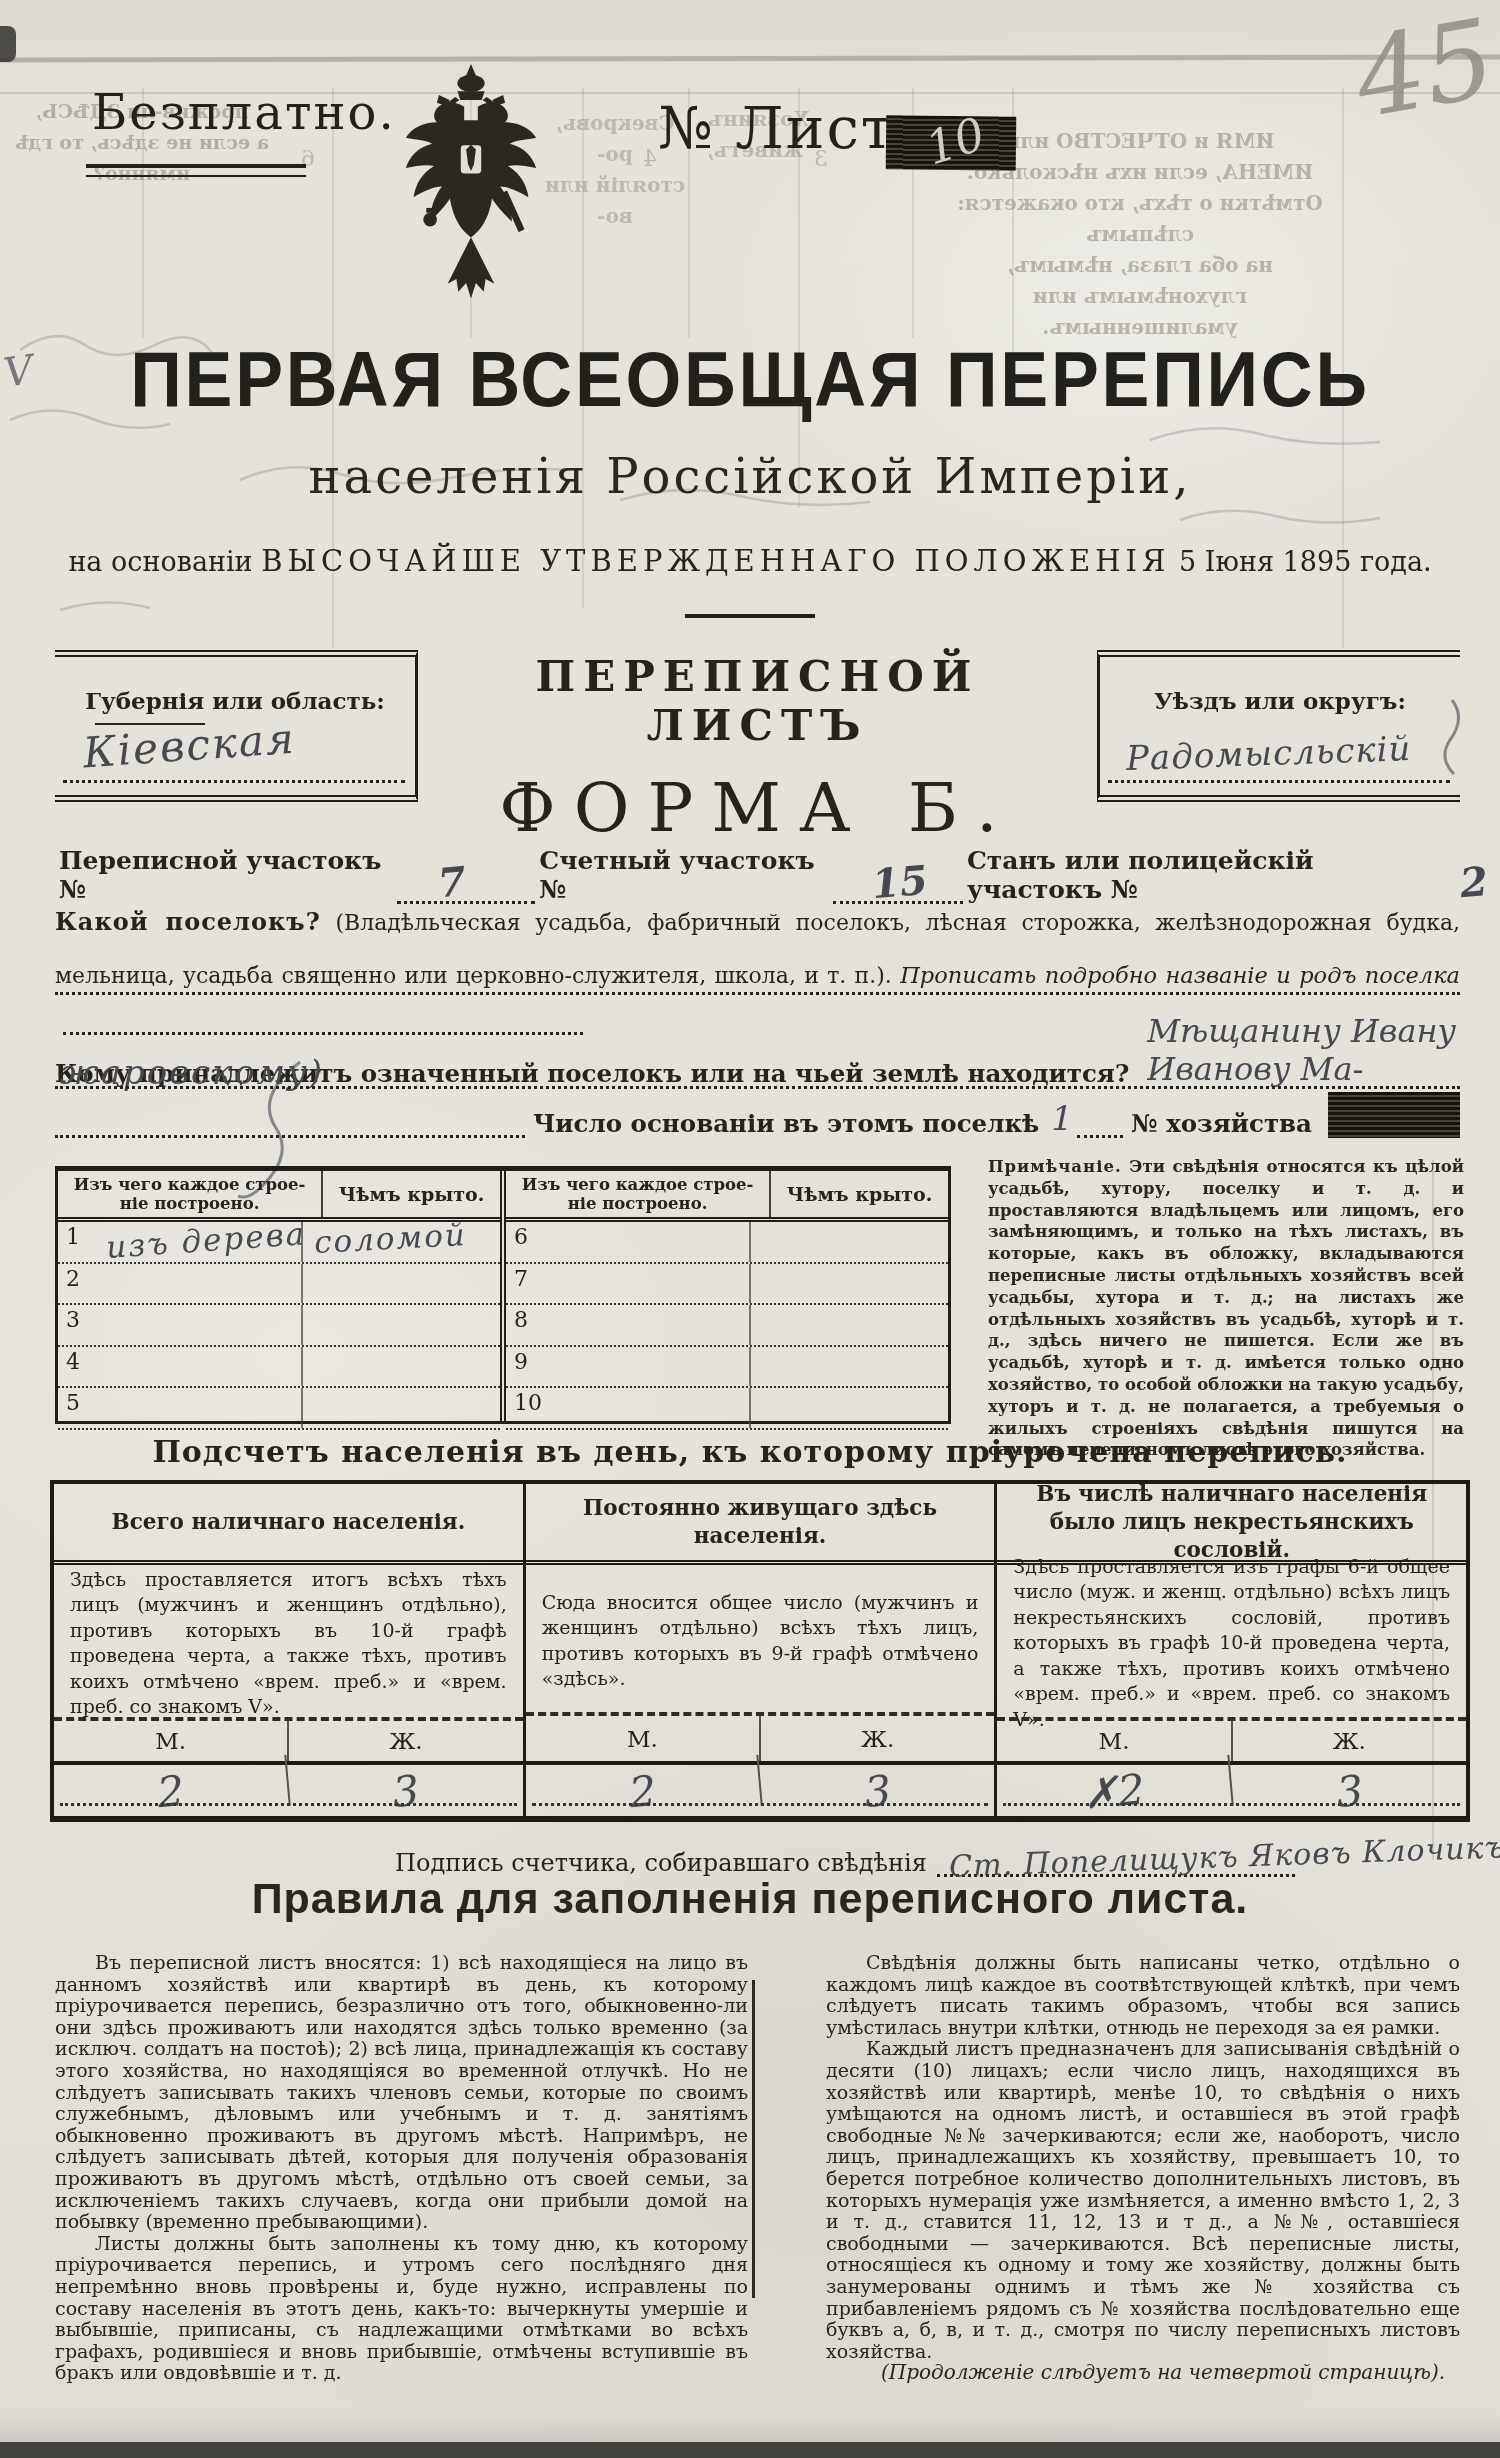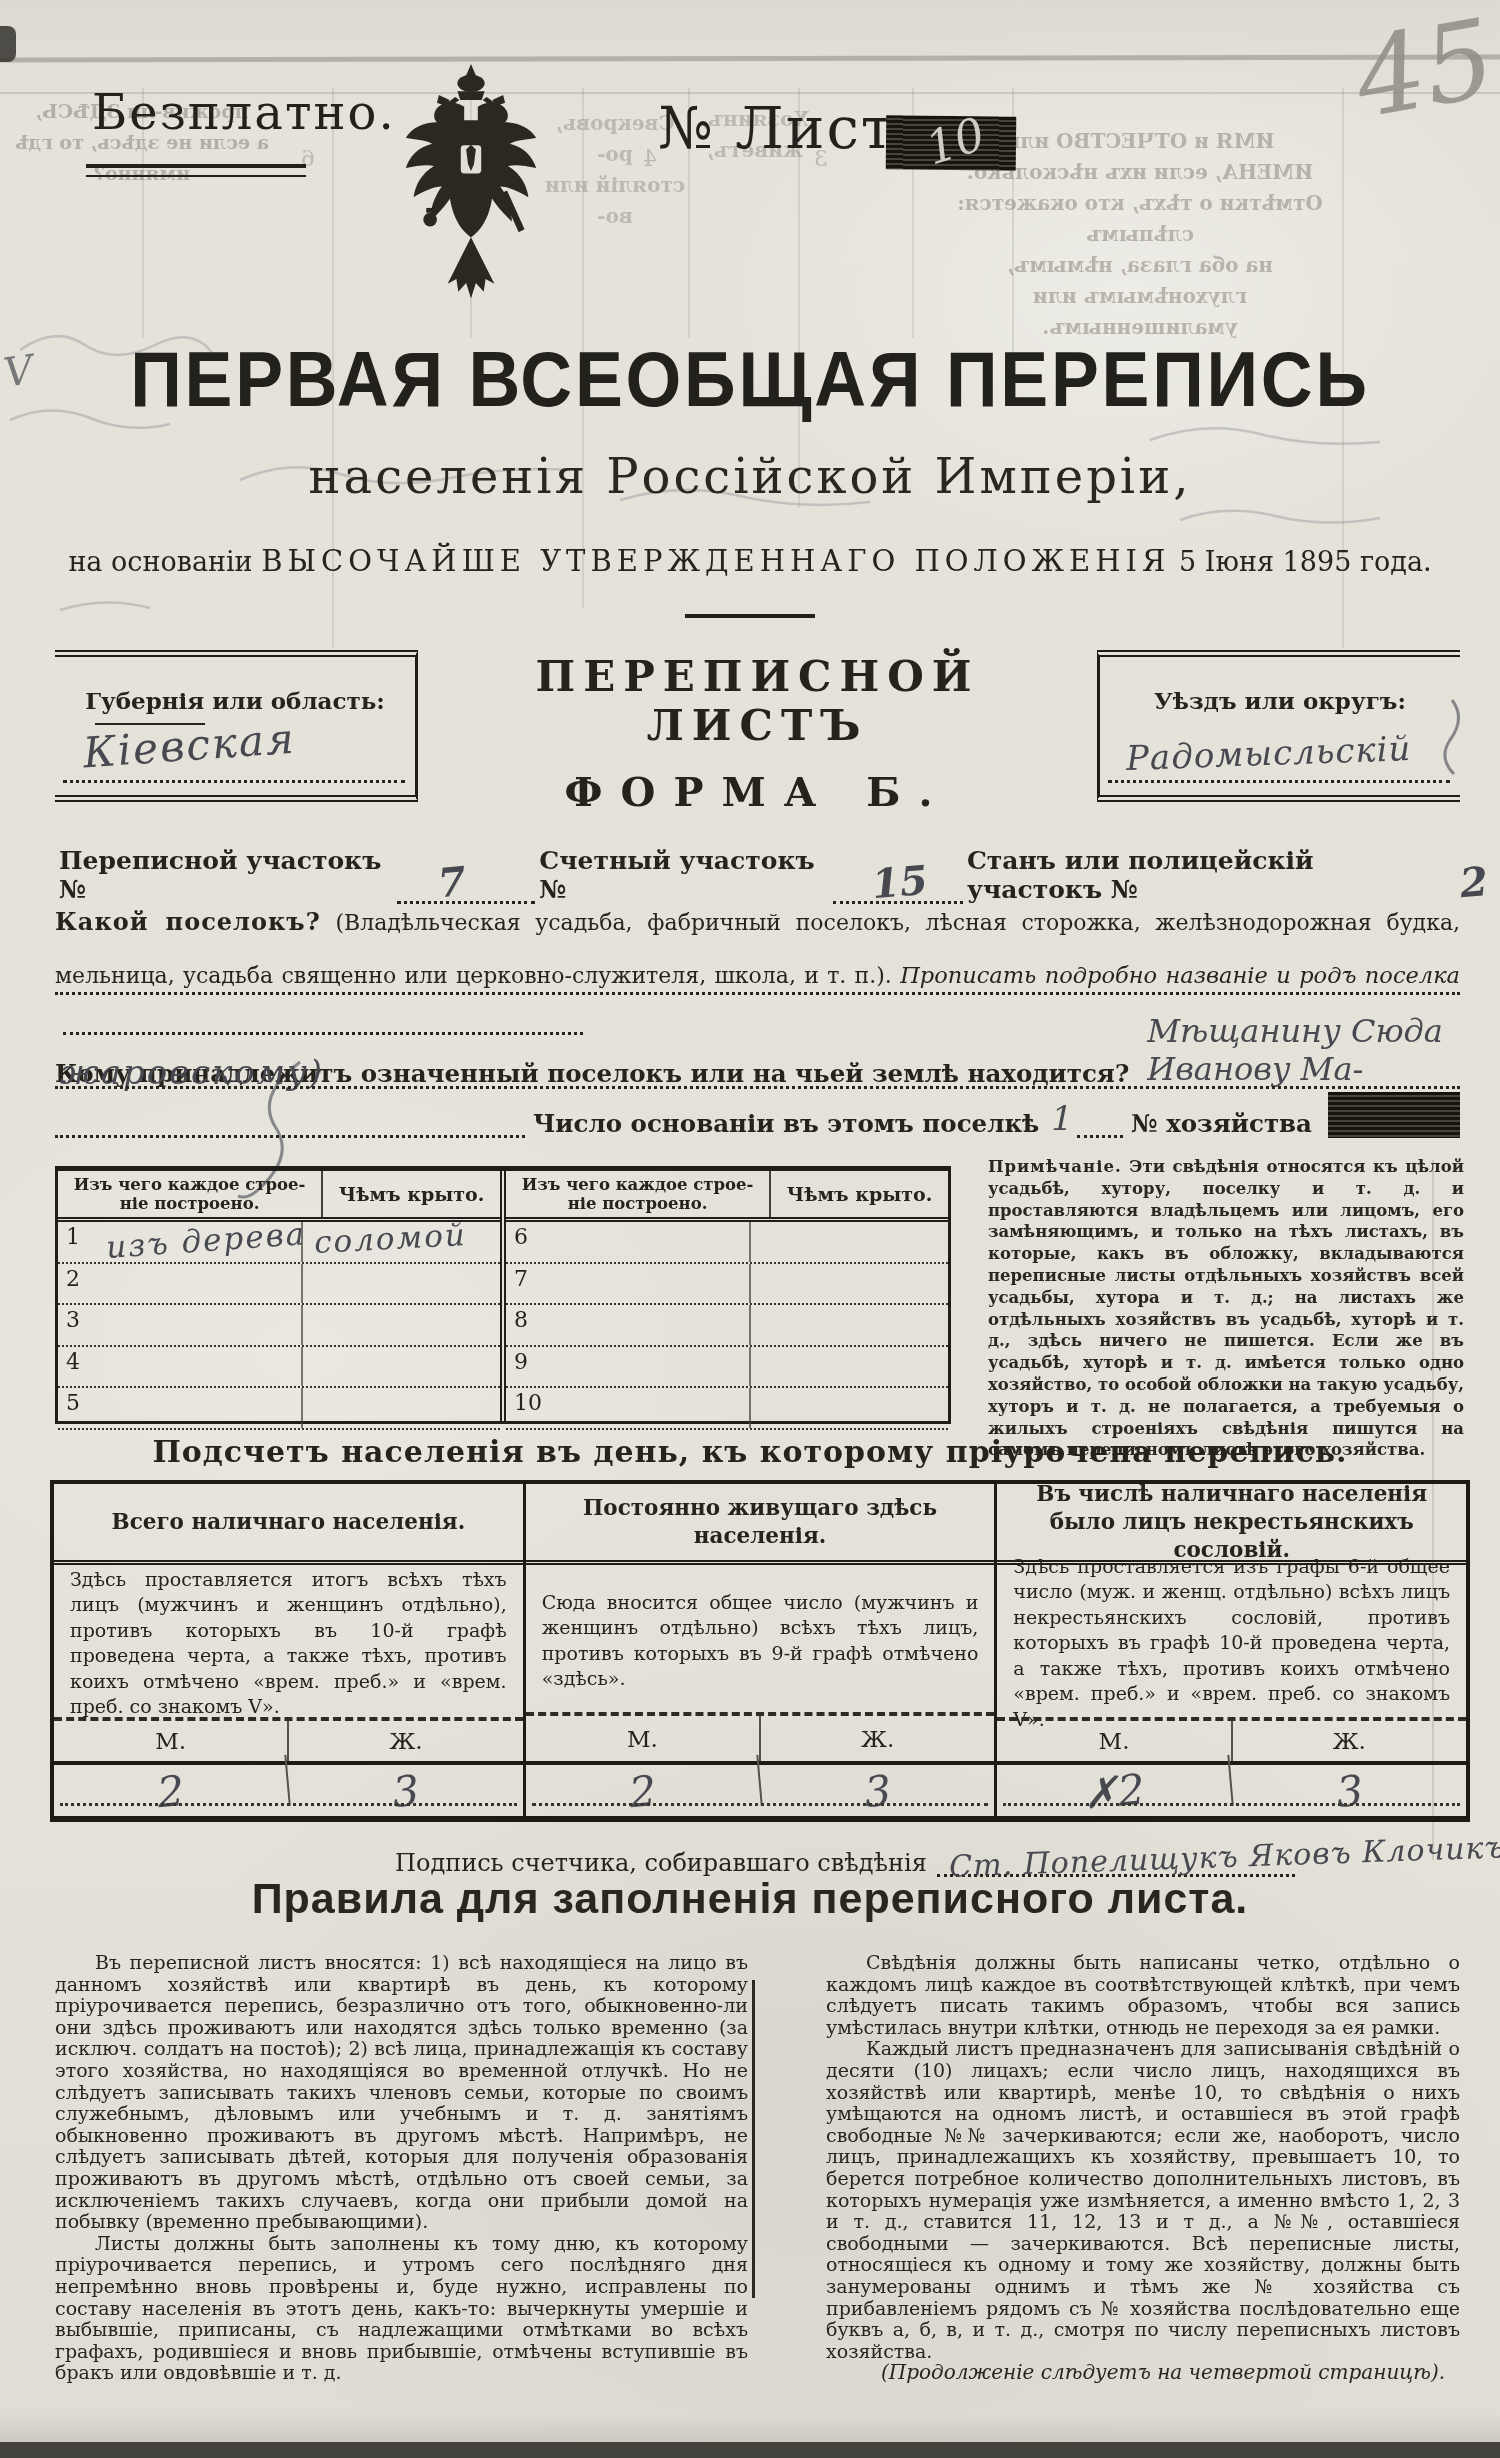--- a/index.html
+++ b/index.html
@@ -55,21 +55,21 @@
   .sidebox{width:360px;position:relative;border-top:7px double #1e1c17;border-bottom:7px double #1e1c17;}
   .sidebox.leftb{border-right:3px solid #1e1c17;}
   .sidebox.rightb{border-left:3px solid #1e1c17;}
   .boxlabel{margin:30px 14px 0;font-weight:bold;font-size:23px;text-align:center;}
   .prov-underline{position:absolute;left:40px;top:66px;width:110px;border-top:2px solid #26231c;}
   .hw-prov{position:absolute;left:28px;top:64px;font-size:42px;transform:rotate(-4deg);letter-spacing:2px;}
   .hw-dist{position:absolute;left:26px;top:76px;font-size:34px;transform:rotate(-2deg);letter-spacing:1px;}
   .boxdots{position:absolute;left:8px;right:10px;bottom:12px;border-bottom:3px dotted #26231c;}
   .centerbox{flex:1;text-align:center;}
   .ft1{margin-top:2px;font-weight:bold;font-size:42px;letter-spacing:8px;}
-  .ft2{margin-top:18px;font-weight:bold;font-size:40px;letter-spacing:18px;}
+  .ft2{margin-top:18px;font-weight:normal;font-size:68px;letter-spacing:18px;}
   
   .precincts{left:55px;top:846px;width:1405px;display:flex;align-items:flex-end;font-weight:bold;font-size:25px;}
   .dotseg{position:relative;border-bottom:3px dotted #26231c;height:34px;}
   .s1{width:150px}.s2{width:140px}.s3{flex:1}
   .hwv{position:absolute;left:30%;bottom:-4px;font-size:40px;font-style:italic;color:var(--pencil);transform:rotate(-5deg);}
   .plabel{margin:0 6px 0 0;padding-left:4px;}
   
   .settle{left:55px;top:896px;width:1405px;font-size:22px;line-height:52px;text-align:justify;}
   .settle b{font-size:24px;letter-spacing:1px;}
   .settle i{font-size:22.5px;}
@@ -257,21 +257,21 @@
       </span>
   </div>
 
   <div class="abs settle">
     <b>Какой поселокъ?</b><span> (Владѣльческая усадьба, фабричный поселокъ, лѣсная сторожка, желѣзнодорожная будка, мельница, усадьба священно или церковно-служителя, школа, и т. п.). </span><i>Прописать подробно названіе и родъ поселка</i><span class="idots"></span>
   </div>
   <div class="abs dotline dl1"></div>
 
   <div class="abs owner">
     <span>Кому принадлежитъ означенный поселокъ или на чьей землѣ находится?</span>
-    <span class="hw hwo">Мѣщанину Сюда Иванову Ма-</span>
+    <span class="hw hwo">Мѣщанину Ивану Иванову Ма-</span>
   </div>
   <div class="abs hw owner2">жаровскому)</div>
   <div class="abs dotline dl2"></div>
 
   <div class="abs households">
     <span class="dots dA"></span>
     <span class="hlabel">Число основаніи въ этомъ поселкѣ</span>
     <span class="hw hval">1</span>
     <span class="dots dB"></span>
     <span class="hlabel">№ хозяйства</span>

